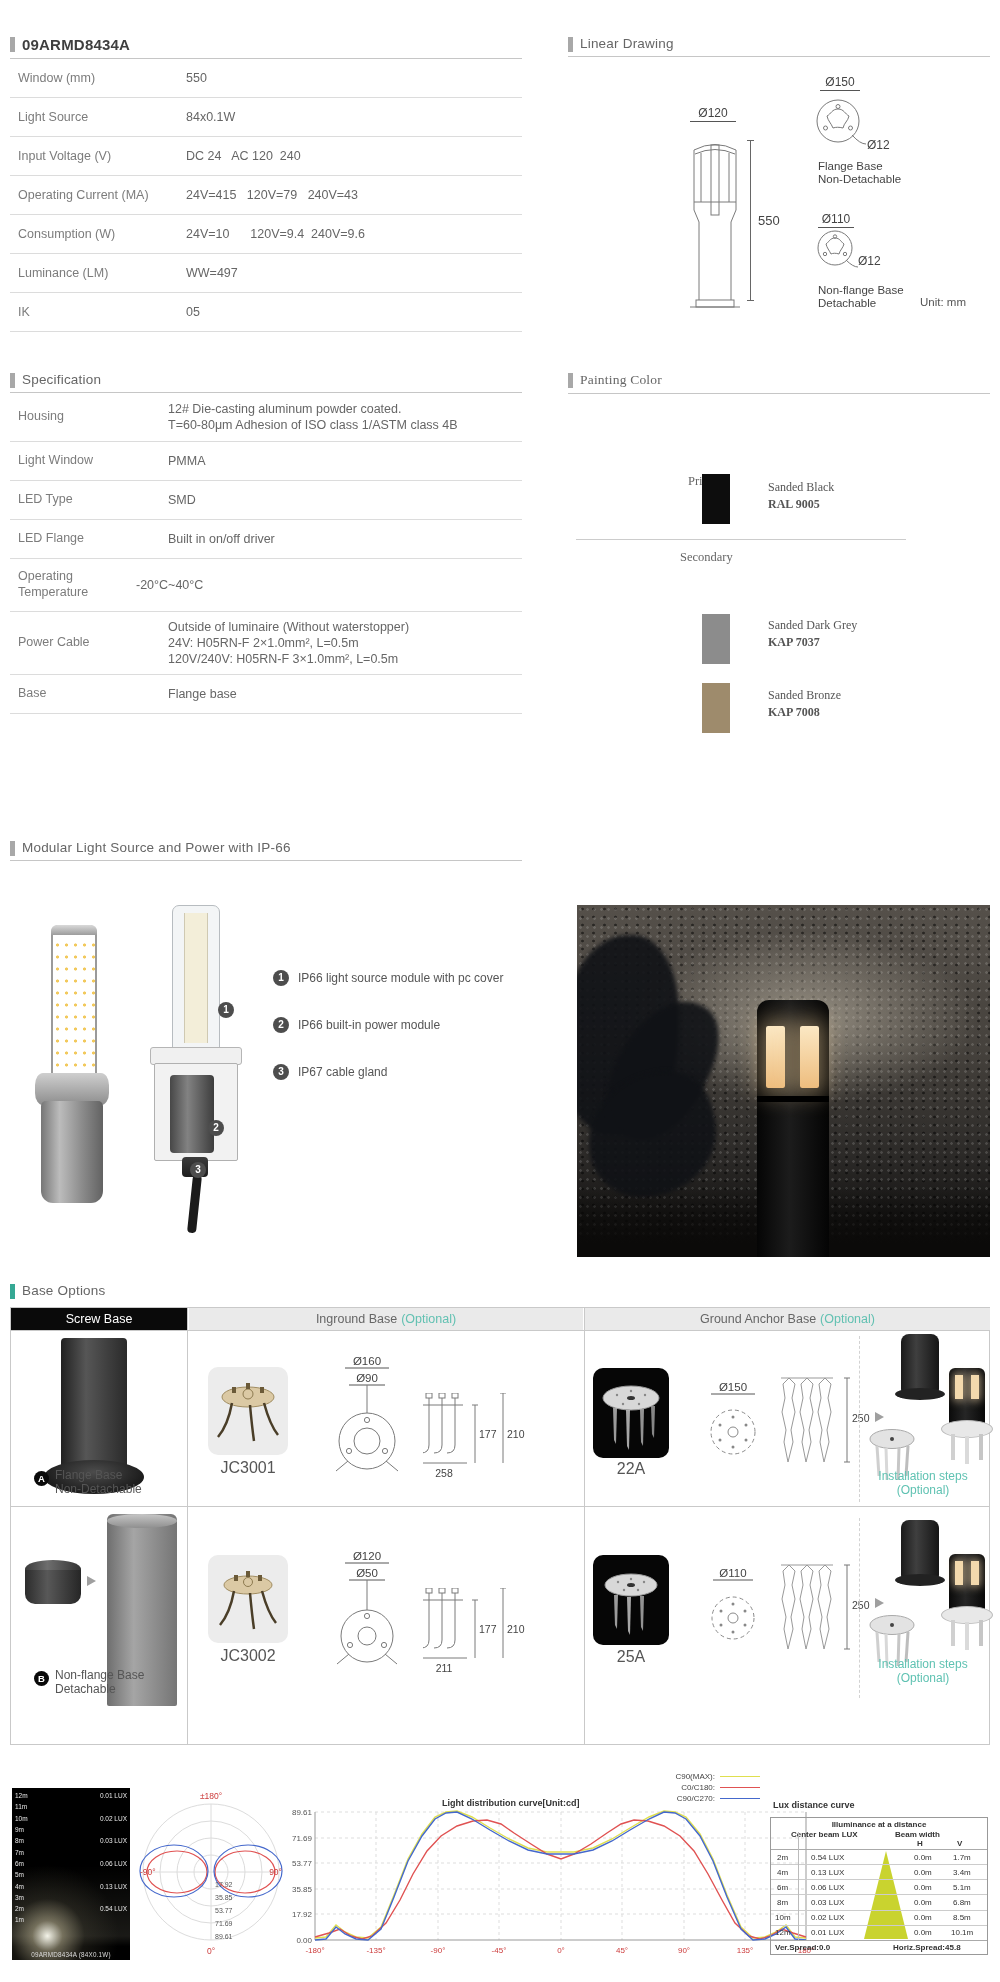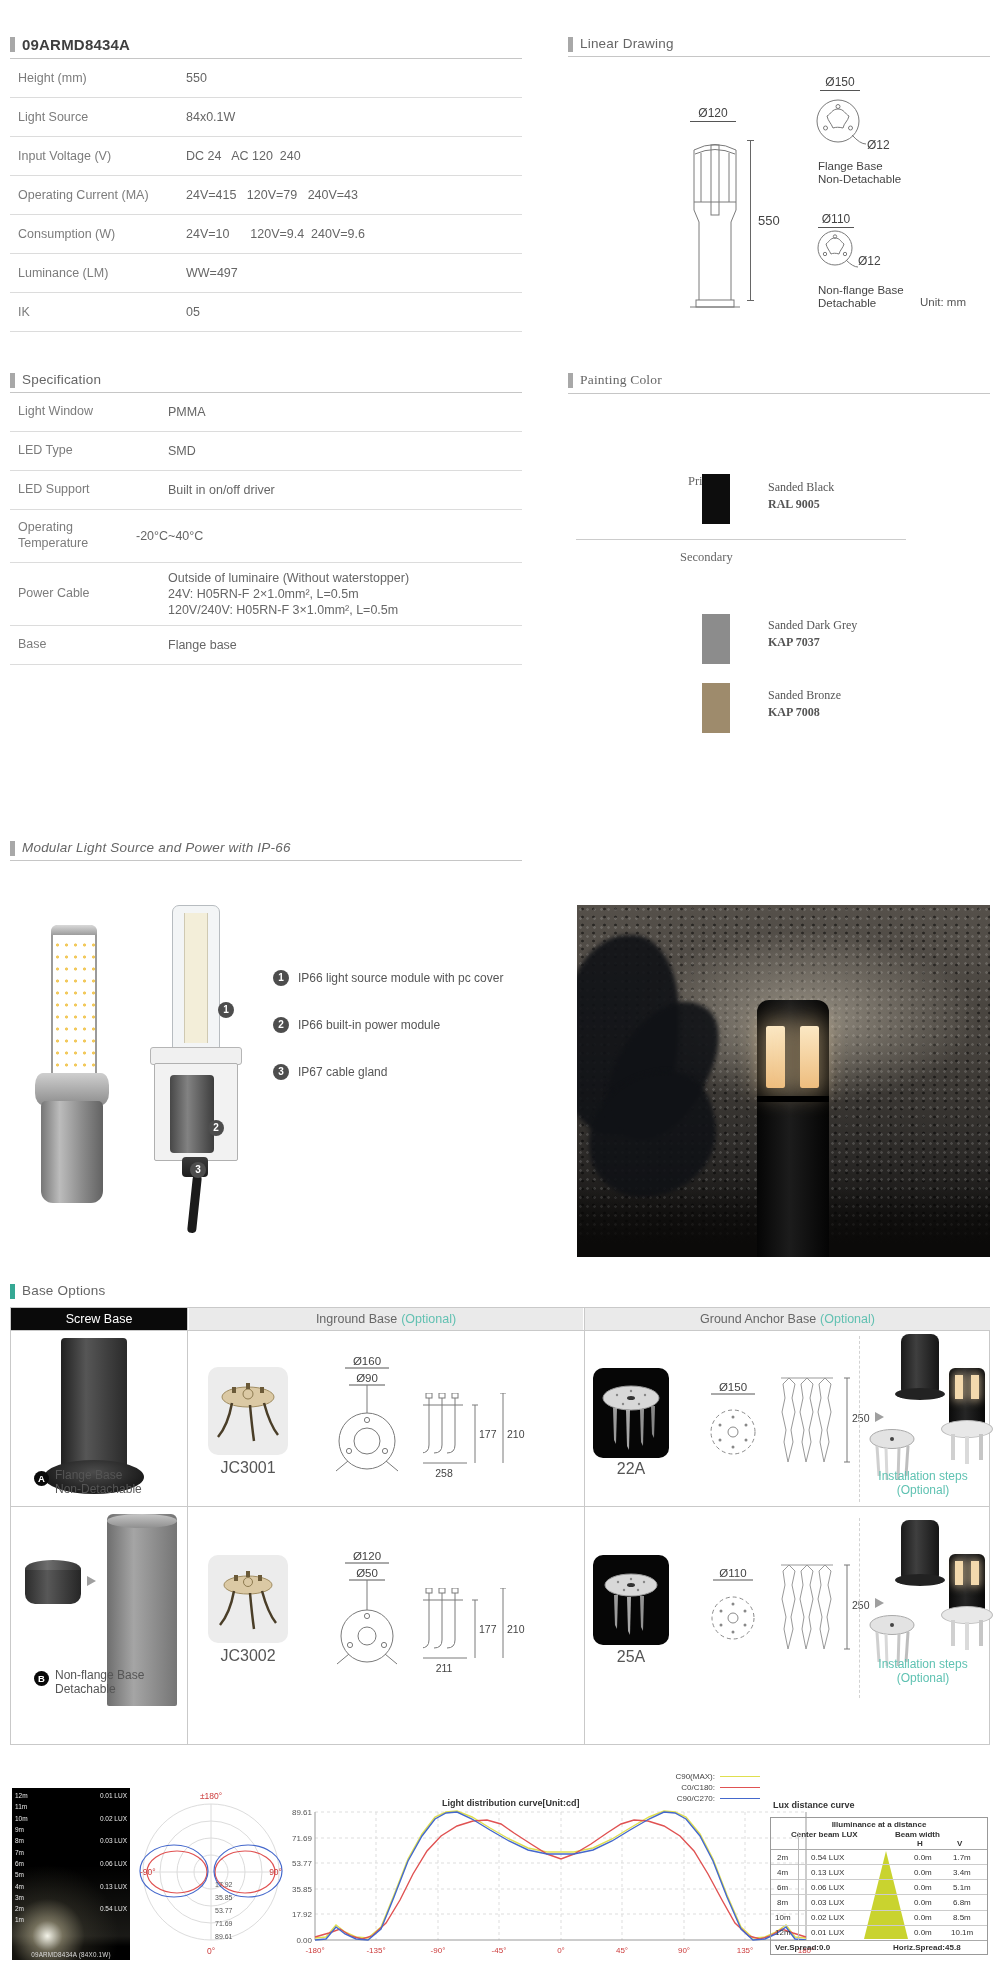--- a/index.html
+++ b/index.html
@@ -81,21 +81,21 @@
 
 <div id="page">
 
   <section class="abs" style="left:10px;top:36px;width:512px;">
     <div class="sec-head product" style="position:relative;width:512px;">
       <span class="bar"></span>
       <h2>09ARMD8434A</h2>
     </div>
     <div>
       <div class="prow">
-          <div class="pl">Height (mm)</div>
+          <div class="pl">Window (mm)</div>
           <div class="pv">550</div>
         </div>
       <div class="prow">
           <div class="pl">Light Source</div>
           <div class="pv">84x0.1W</div>
         </div>
       <div class="prow">
           <div class="pl">Input Voltage (V)</div>
           <div class="pv">DC 24   AC 120  240</div>
         </div>
@@ -175,30 +175,35 @@
     <div class="cap" style="left:250px;top:261px;">Detachable</div>
     <div class="cap" style="left:352px;top:260px;color:#555;">Unit: mm</div>
   </section>
 
   <section class="abs" style="left:10px;top:372px;width:512px;">
     <div class="sec-head" style="position:relative;width:512px;">
       <span class="bar"></span>
       <h2>Specification</h2>
     </div>
     <div>
+      <div class="srow h48">
+          <div class="pl">Housing</div>
+          <div class="pv">12# Die-casting aluminum powder coated.
+T=60-80μm Adhesion of ISO class 1/ASTM class 4B</div>
+        </div>
       <div class="srow h38">
           <div class="pl">Light Window</div>
           <div class="pv">PMMA</div>
         </div>
       <div class="srow h38">
           <div class="pl">LED Type</div>
           <div class="pv">SMD</div>
         </div>
       <div class="srow h38">
-          <div class="pl">LED Support</div>
+          <div class="pl">LED Flange</div>
           <div class="pv">Built in on/off driver</div>
         </div>
       <div class="srow h52">
           <div class="pl" style="width:118px">Operating Temperature</div>
           <div class="pv">-20°C~40°C</div>
         </div>
       <div class="srow h62">
           <div class="pl">Power Cable</div>
           <div class="pv">Outside of luminaire (Without waterstopper)
 24V: H05RN-F 2×1.0mm², L=0.5m
@@ -224,21 +229,21 @@
     <div class="abs" style="left:112px;top:178px;font-size:12.5px;color:#666;">Secondary</div>
     <div class="swatch" style="left:134px;top:242px;background:#8c8c8c;"></div>
     <div class="sw-name" style="left:200px;top:246px;">Sanded Dark Grey</div>
     <div class="sw-code" style="left:200px;top:263px;">KAP 7037</div>
     <div class="swatch" style="left:134px;top:311px;background:#9e8b6c;"></div>
     <div class="sw-name" style="left:200px;top:316px;">Sanded Bronze</div>
     <div class="sw-code" style="left:200px;top:333px;">KAP 7008</div>
   </section>
 
   <section class="abs" style="left:10px;top:840px;width:980px;height:420px;">
-    <div class="sec-head" style="position:relative;width:512px;font-style:italic;">
+    <div class="sec-head" style="position:relative;width:512px;">
       <span class="bar"></span>
       <h2>Modular Light Source and Power with IP-66</h2>
     </div>
 
     <div class="abs" style="left:15px;top:85px;width:95px;height:285px;">
       <div class="abs" style="left:26px;top:0;width:42px;height:150px;border:2px solid #9a9a9a;border-radius:8px 8px 2px 2px;
            background:linear-gradient(#fbfaf2,#efe9d4);background-image:radial-gradient(circle,#f2c95c 1.2px,transparent 1.9px);background-size:9px 12px;"></div>
       <div class="abs" style="left:26px;top:0;width:46px;height:10px;background:linear-gradient(#d9d9d9,#9c9c9c);border-radius:6px 6px 0 0;"></div>
       <div class="abs" style="left:10px;top:148px;width:74px;height:32px;background:linear-gradient(#cfcfcf,#8d8d8d);border-radius:8px/12px;"></div>
       <div class="abs" style="left:16px;top:176px;width:62px;height:102px;background:linear-gradient(90deg,#767676,#bcbcbc 30%,#8d8d8d 65%,#626262);border-radius:5px 5px 12px 12px;"></div>

